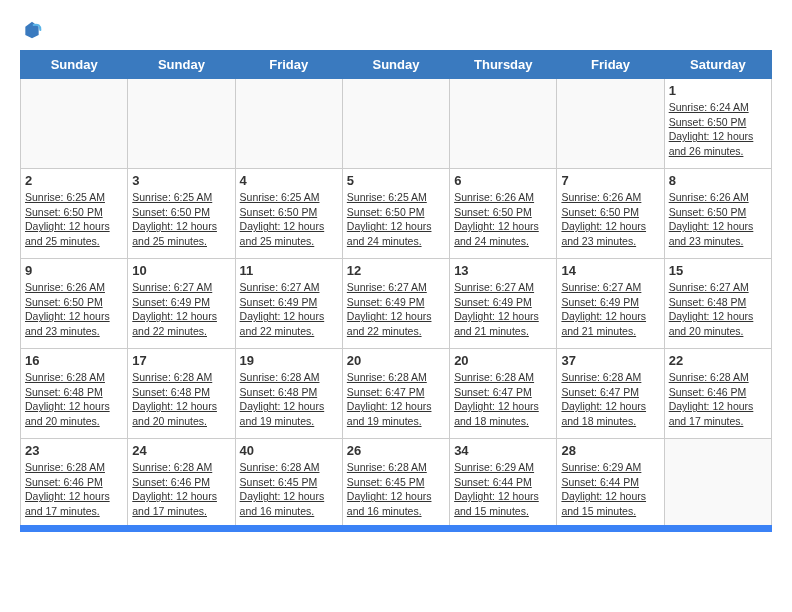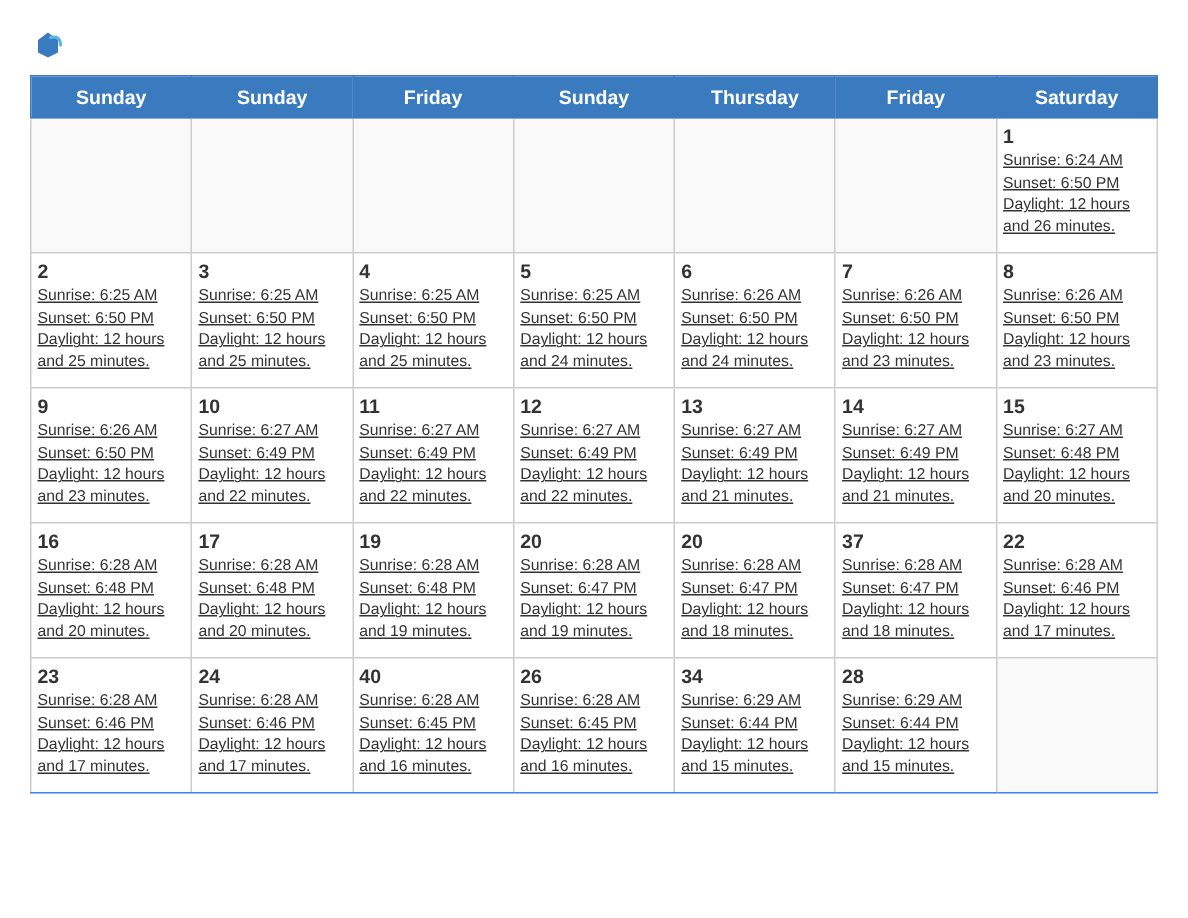--- a/index.html
+++ b/index.html
@@ -85,21 +85,21 @@
       display: block;
       margin-bottom: 2px;
     }
     .day-info {
       color: #333;
       font-size: 10.5px;
       line-height: 1.4;
       text-decoration: underline;
     }
     .calendar tr:last-child td {
-      border-bottom: 1px solid #3b82f6;
+      border-bottom: 7px solid #3b82f6;
     }
   </style>
 </head>
 <body>
 
 <div class="header">
   <div class="logo">
     <div class="logo-text">
       <span style="display:flex;align-items:center;">
         <span class="logo-general"></span>

